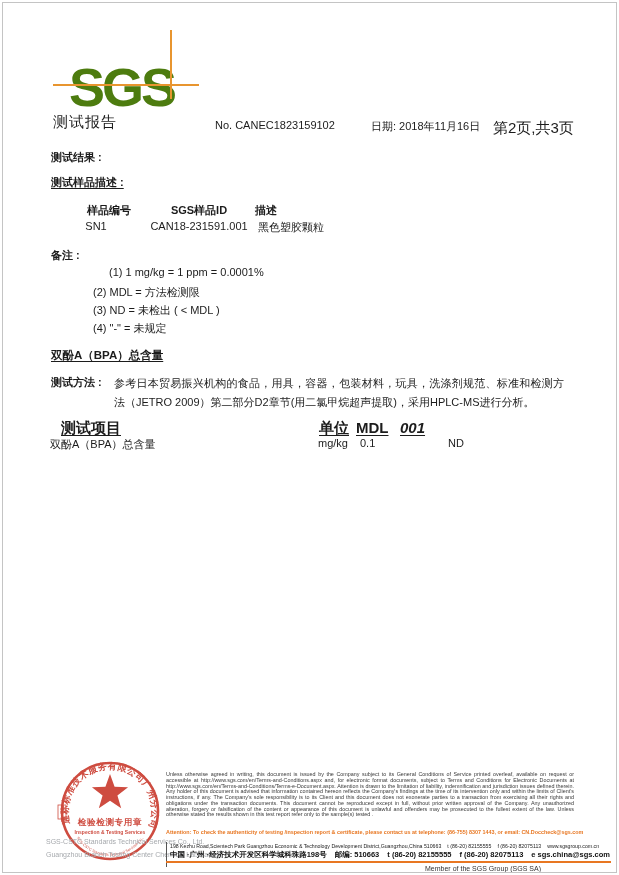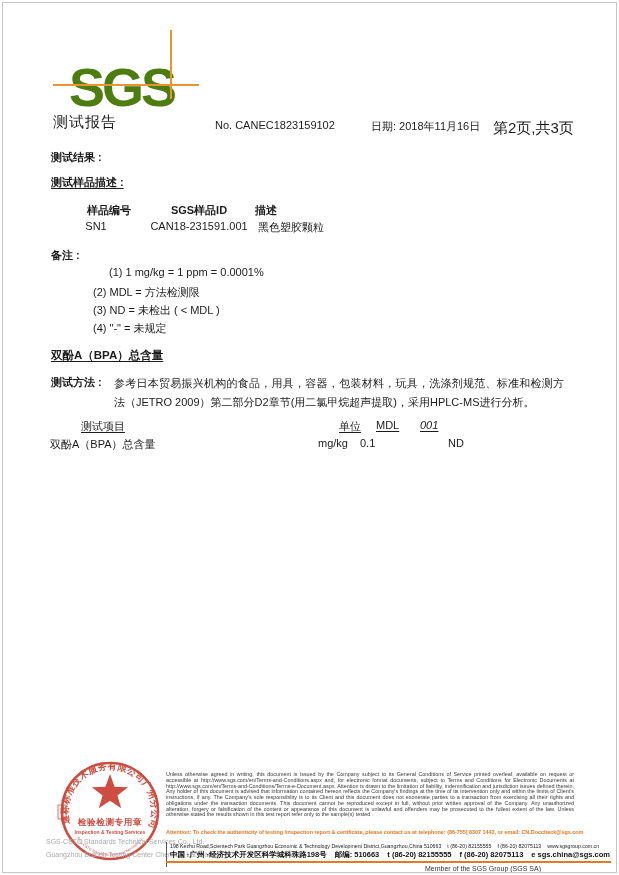--- a/index.html
+++ b/index.html
@@ -40,21 +40,21 @@
   .notes-label{left:48px;top:245px;}
   .note-0{left:106px;top:263px;}
   .note-1{left:90px;top:282px;}
   .note-2{left:90px;top:300px;}
   .note-3{left:90px;top:318px;}
   
   .bpa-heading{left:48px;top:345px;font-size:11.5px;font-weight:bold;text-decoration:underline;text-underline-offset:2px;}
   .method-label{left:48px;top:372px;}
   .method-text{left:111px;top:371px;width:450px;font-size:11px;line-height:19px;text-align:justify;}
   
-  .rt-head{font-size:11px;font-weight:normal;text-decoration:underline;text-underline-offset:2px;margin-left:20px;}
+  .rt-head{font-size:15px;font-weight:bold;text-decoration:underline;text-underline-offset:2px;}
   .rt-h1{left:58px;top:416px;}
   .rt-h2{left:316px;top:416px;}
   .rt-h3{left:353px;top:416px;}
   .rt-h4{left:397px;top:416px;font-style:italic;}
   .rt-c1{left:47px;top:434px;}
   .rt-c2{left:315px;top:434px;}
   .rt-c3{left:357px;top:434px;}
   .rt-c4{left:397px;top:434px;padding-left:48px;}
   
   .stamp{left:51px;top:756px;width:112px;height:108px;opacity:.9;}

